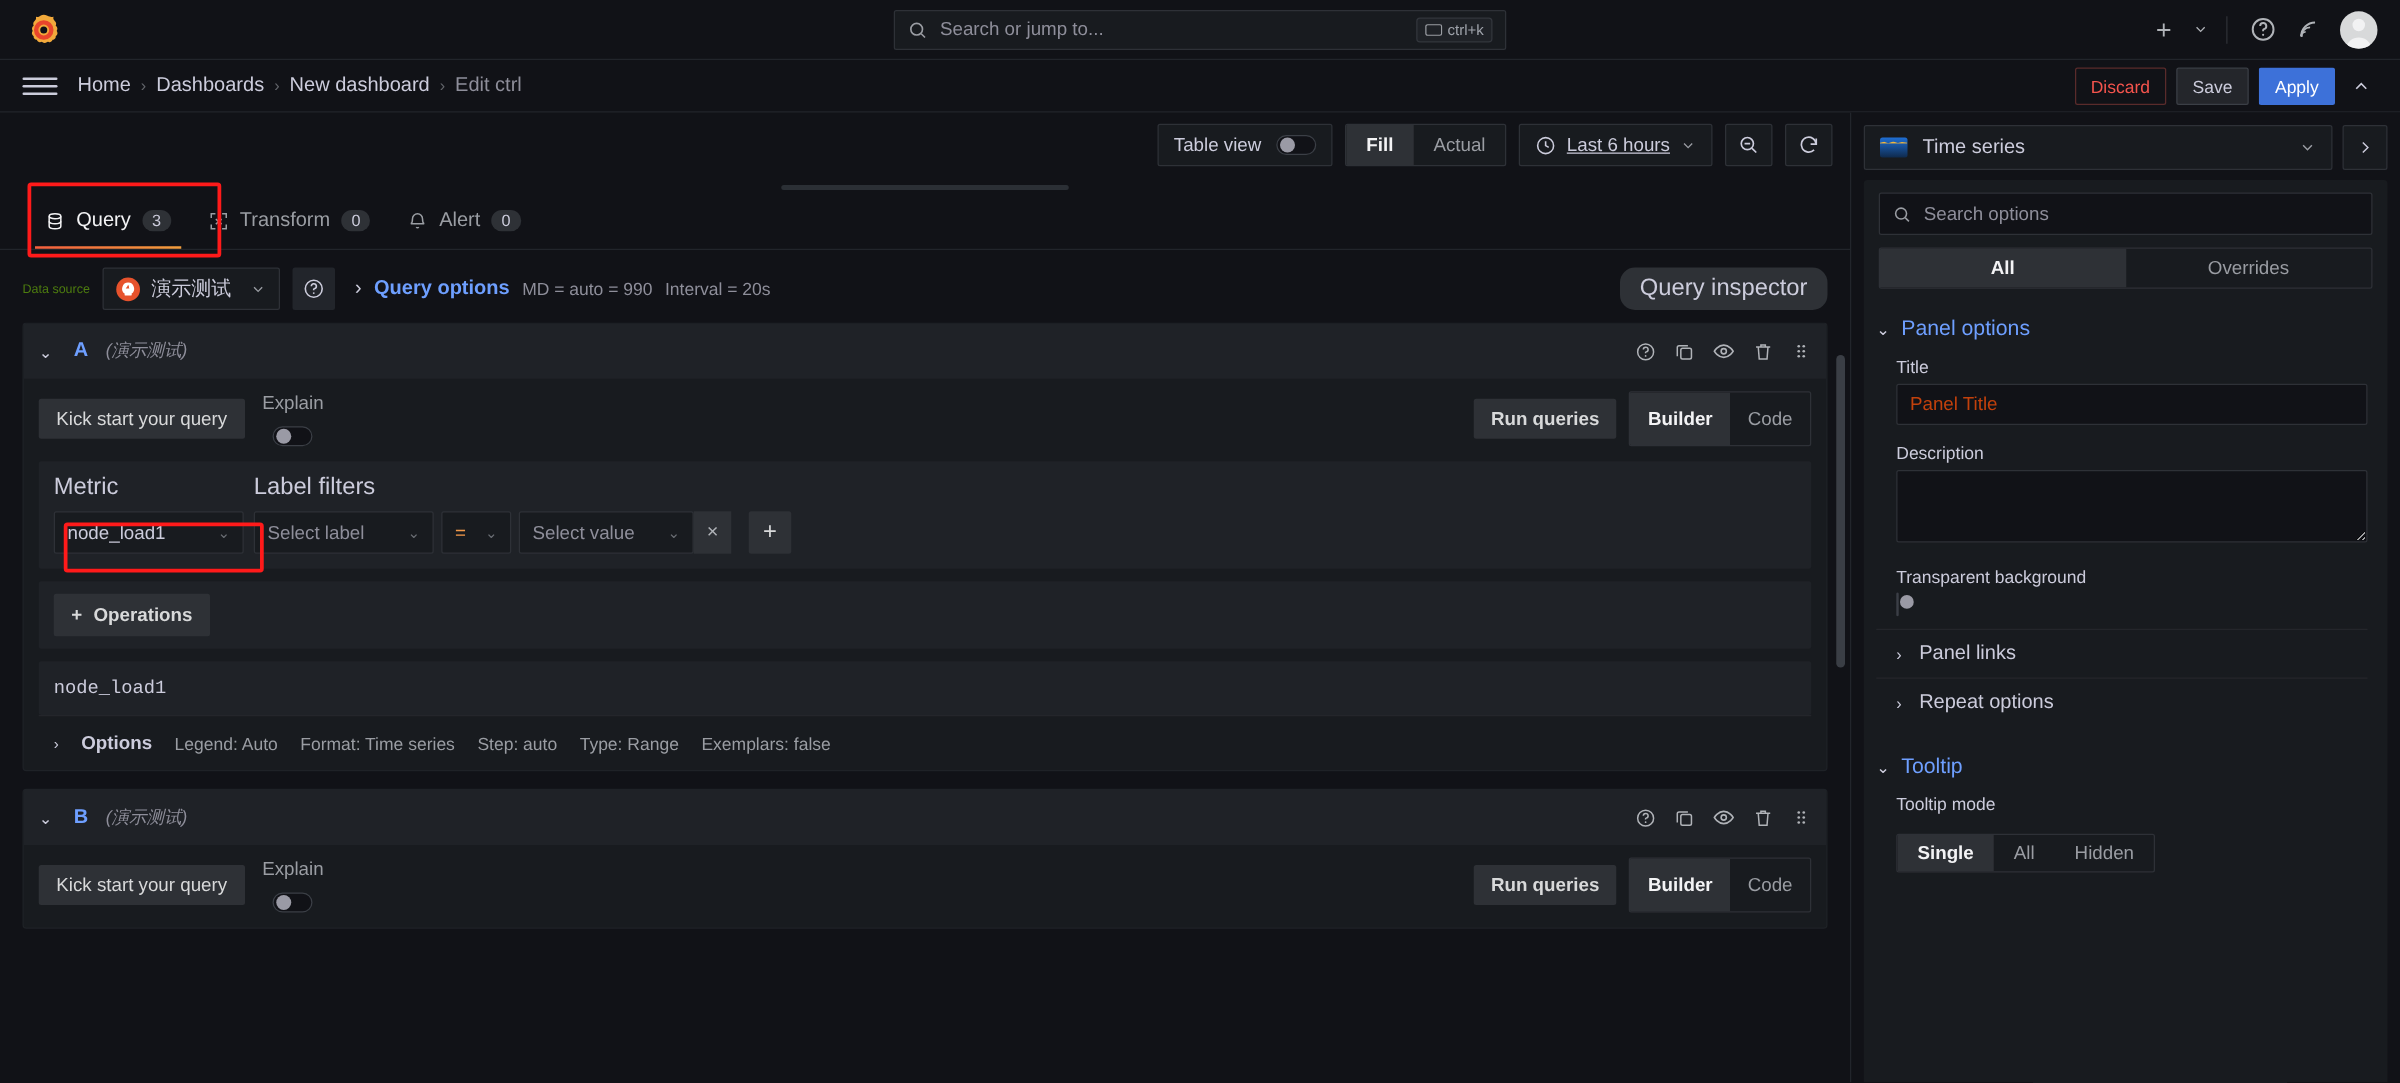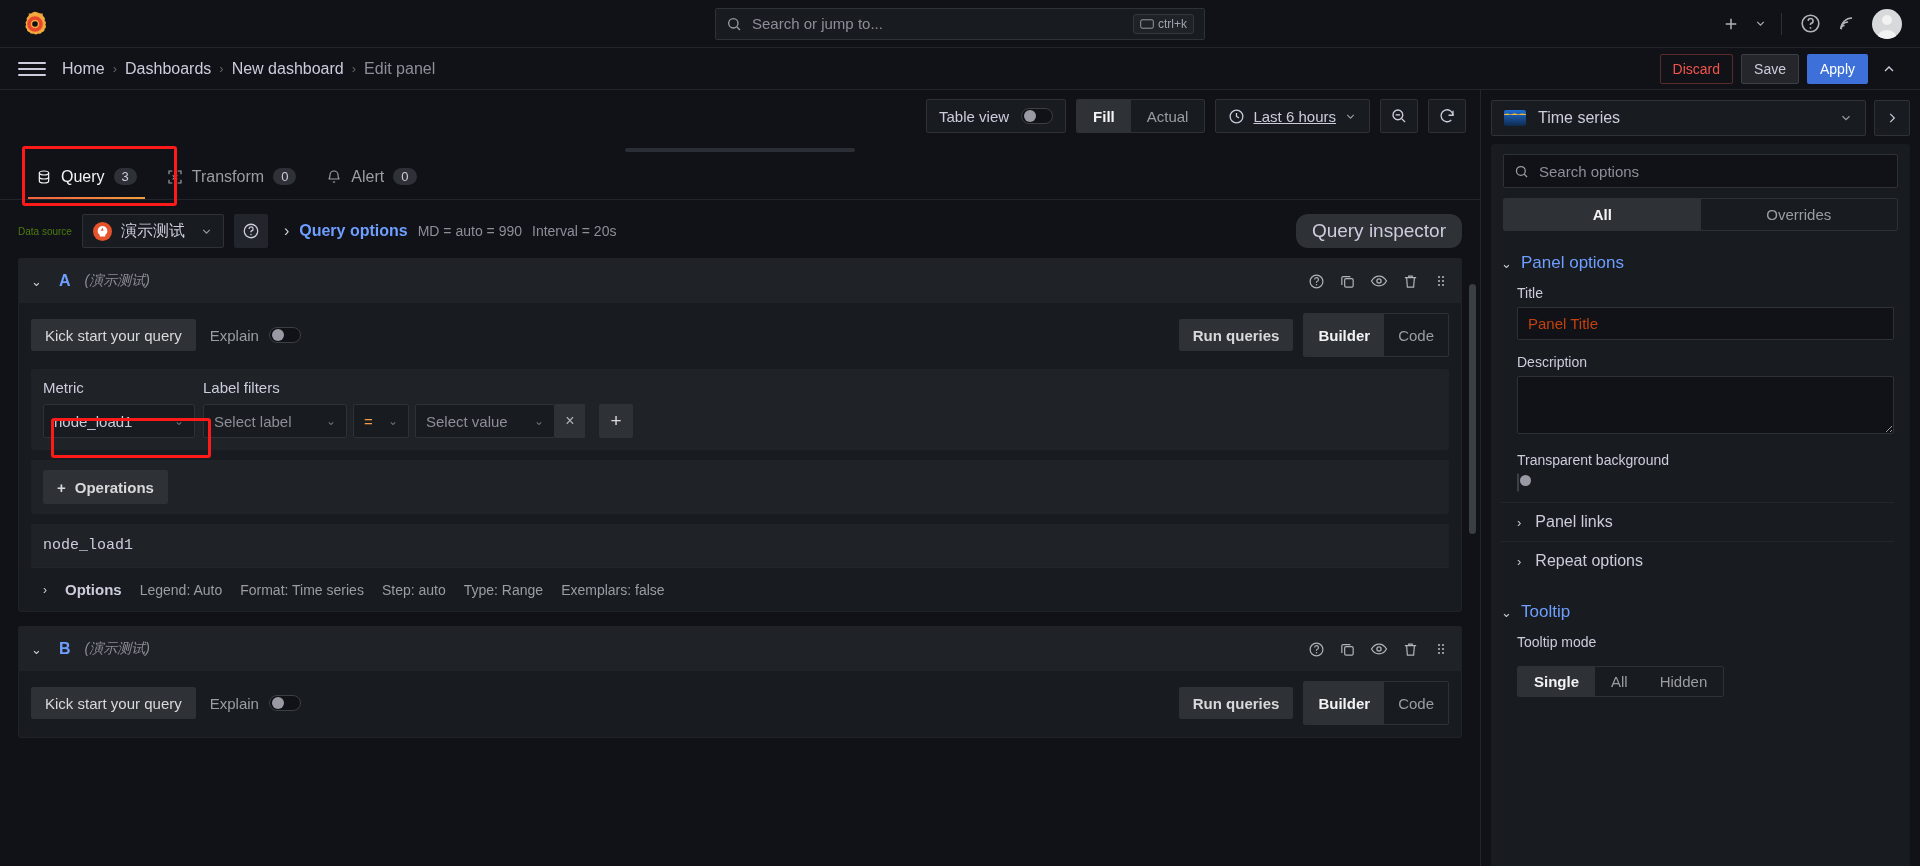--- a/index.html
+++ b/index.html
@@ -155,29 +155,29 @@
   .qhead .caret { color:#ccccdc; cursor:pointer; font-size:13px; width:14px;}
   .qhead .qname { color:#6e9fff; font-size:16px; font-weight:600; }
   .qhead .qds { color:#8e8e9a; font-size:14px; font-style:italic; }
   .qhead .acts { margin-left:auto; display:flex; align-items:center; gap:14px; color:#b0b3b8; }
   .qbody { padding: 10px 12px 0 12px; }
   .qb-top { display:flex; align-items:center; gap:14px; padding-bottom:12px;}
   .kick {
     height:32px; background:#2e3136; border-radius:2px; padding:0 14px; display:flex;
     align-items:center; font-size:15px; color:#d8d9da; cursor:pointer;
   }
-  .explain { display:flex; align-items:center; gap:10px; font-size:15px; color:#9a9da3;}
+  .explain { display:flex; align-items:center; gap:10px; font-size:15px; color:#9a9da3;flex-direction:column;}
   .qb-right { margin-left:auto; display:flex; align-items:center; gap:10px;}
   .runq { height:32px; background:#2e3136; border-radius:2px; padding:0 14px;
           display:flex;align-items:center;font-size:15px;color:#d8d9da;cursor:pointer;font-weight:600;}
   .bc-seg { height:44px; display:flex; border-radius:2px; overflow:hidden; border:1px solid #2e3137;}
   .bc-seg > div { padding:0 14px; display:flex; align-items:center; font-size:15px; cursor:pointer; color:#9a9da3;}
   .bc-seg > div.active { background:#2e3136; color:#f3f3f5; font-weight:600;}
   .metricbar { background:#1f2227; border-radius:2px; padding:10px 12px 12px; }
-  .mlabels { display:flex; gap:0; font-size:15px; color:#ccccdc; padding-bottom:8px;}
+  .mlabels { display:flex; gap:0; font-size:19px; color:#ccccdc; padding-bottom:8px;}
   .mlabels .m1 { width:160px; }
   .mrow { display:flex; align-items:center; gap:0; }
   .sel {
     height:34px; background:#181b1f; border:1px solid #2e3137; border-radius:2px;
     display:flex; align-items:center; justify-content:space-between; gap:8px;
     padding:0 10px; font-size:15px; cursor:pointer; color:#ccccdc;
   }
   .sel .ph { color:#8e8e9a; }
   .sel .cv { color:#6b6f75; font-size:12px; }
   .opbtn { height:34px; width:30px; background:#2e3136; display:flex;align-items:center;justify-content:center;cursor:pointer;color:#b0b3b8;}
@@ -311,21 +311,21 @@
       <span></span>
       <span></span>
   </div>
   <div class="crumbs">
     <a>Home</a>
     <span class="sep">›</span>
     <a>Dashboards</a>
     <span class="sep">›</span>
     <a>New dashboard</a>
     <span class="sep">›</span>
-    <span class="cur">Edit panel</span>
+    <span class="cur">Edit ctrl</span>
   </div>
   <div class="crumb-actions">
     <button class="btn btn-discard">Discard</button>
     <button class="btn btn-save">Save</button>
     <button class="btn btn-apply">Apply</button>
     <div class="chev-up">
       <svg width="16" height="16" viewBox="0 0 24 24" fill="none" stroke="#ccccdc" stroke-width="2">
           <polyline points="6,15 12,9 18,15"></polyline>
         </svg>
     </div>

